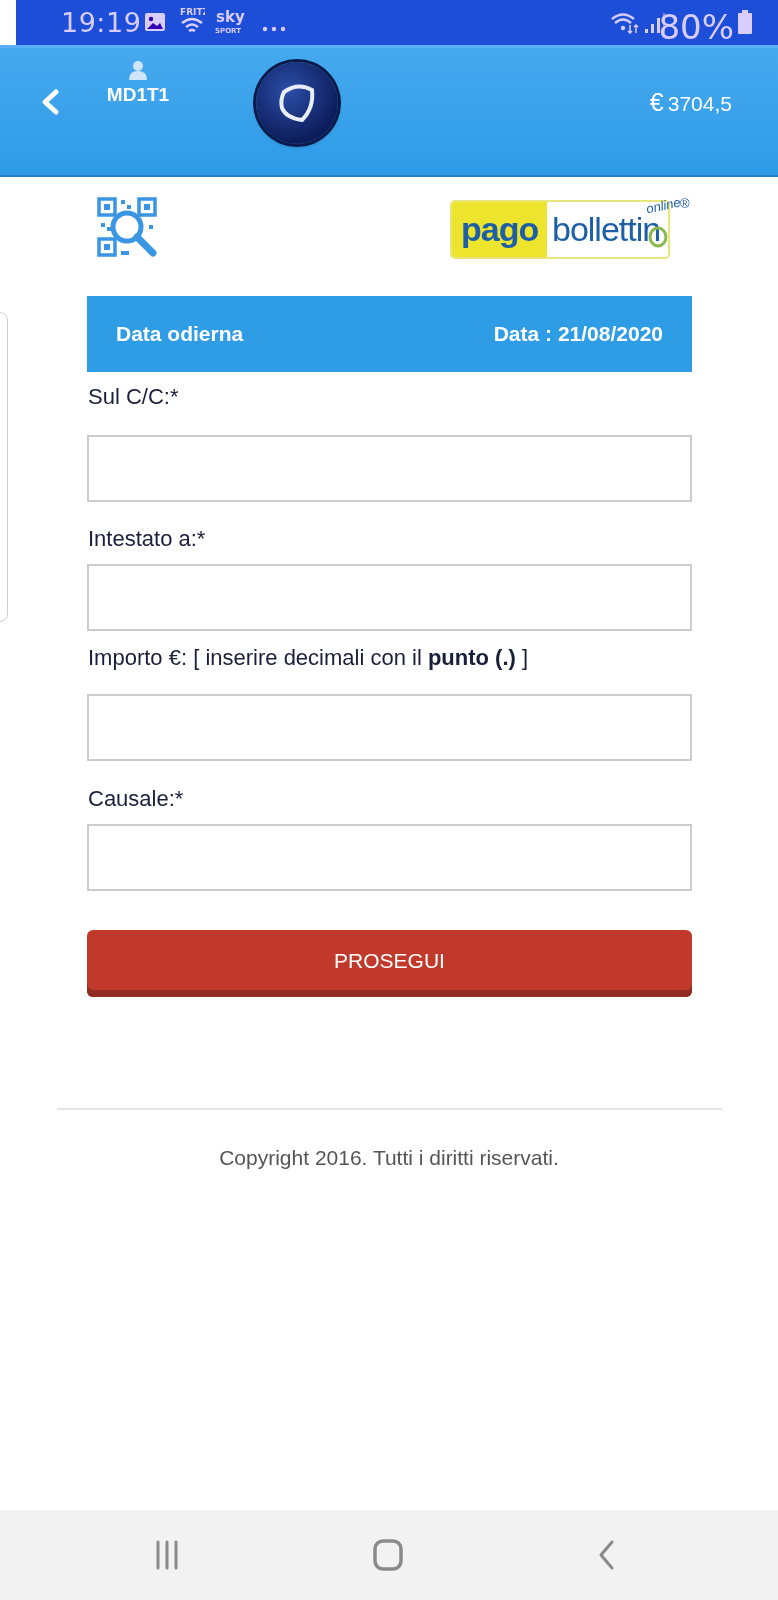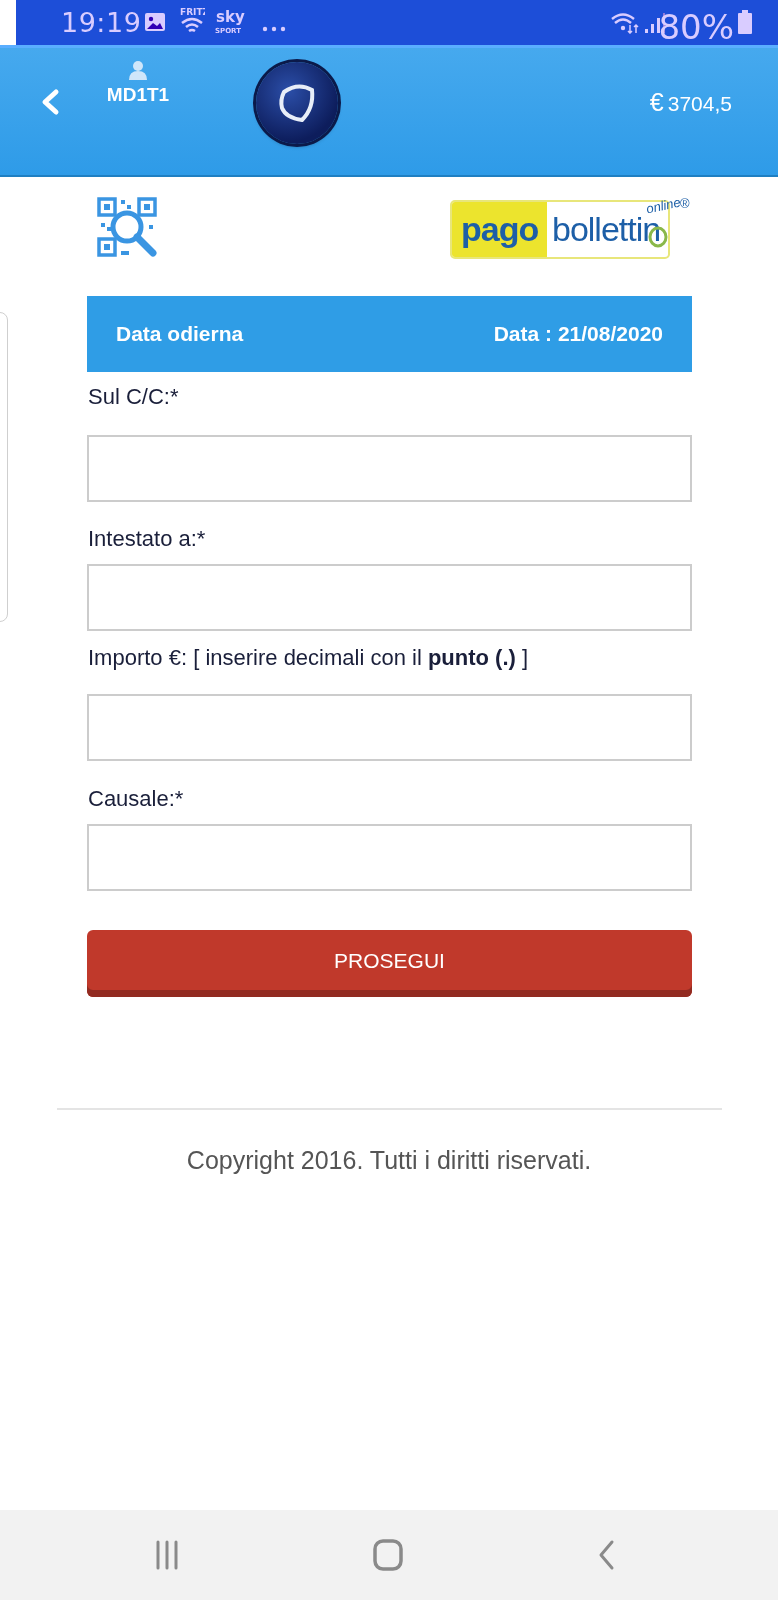--- a/index.html
+++ b/index.html
@@ -43,21 +43,21 @@
   .date-bar .date-value { position: absolute; right: 29px; top: 26px; }
 
   
   .field-label { position: absolute; left: 88px; font-size: 22px; color: #1a1f3a; }
   .field-label b { font-weight: bold; }
   .field-input { position: absolute; left: 87px; width: 605px; height: 67px; border: 2px solid #cccccc; background: #fff; font-size: 20px; padding: 0 12px; font-family: "Liberation Sans", sans-serif; outline: none; }
 
   .submit-btn { position: absolute; left: 87px; top: 930px; width: 605px; height: 67px; background: #c0392b; border: none; border-radius: 6px; box-shadow: inset 0 -7px 0 #922b21; color: #fff; font-size: 21px; font-family: "Liberation Sans", sans-serif; cursor: pointer; padding-bottom: 6px; }
 
   .footer-divider { position: absolute; left: 57px; top: 1108px; width: 665px; height: 2px; background: #e4e4e4; }
-  .copyright { position: absolute; left: 0; top: 1146px; width: 778px; text-align: center; font-size: 25px; color: #555555; }
+  .copyright { position: absolute; left: 0; top: 1146px; width: 778px; text-align: center; font-size: 21px; color: #555555; }
 
   
   .nav-bar { position: absolute; left: 0; top: 1510px; width: 778px; height: 90px; background: #f2f2f2; }
   .nav-btn { position: absolute; top: 26px; width: 40px; height: 40px; }
 </style>
 </head>
 <body>
 
 <div class="status-bar">
   <span class="time">19:19</span>

